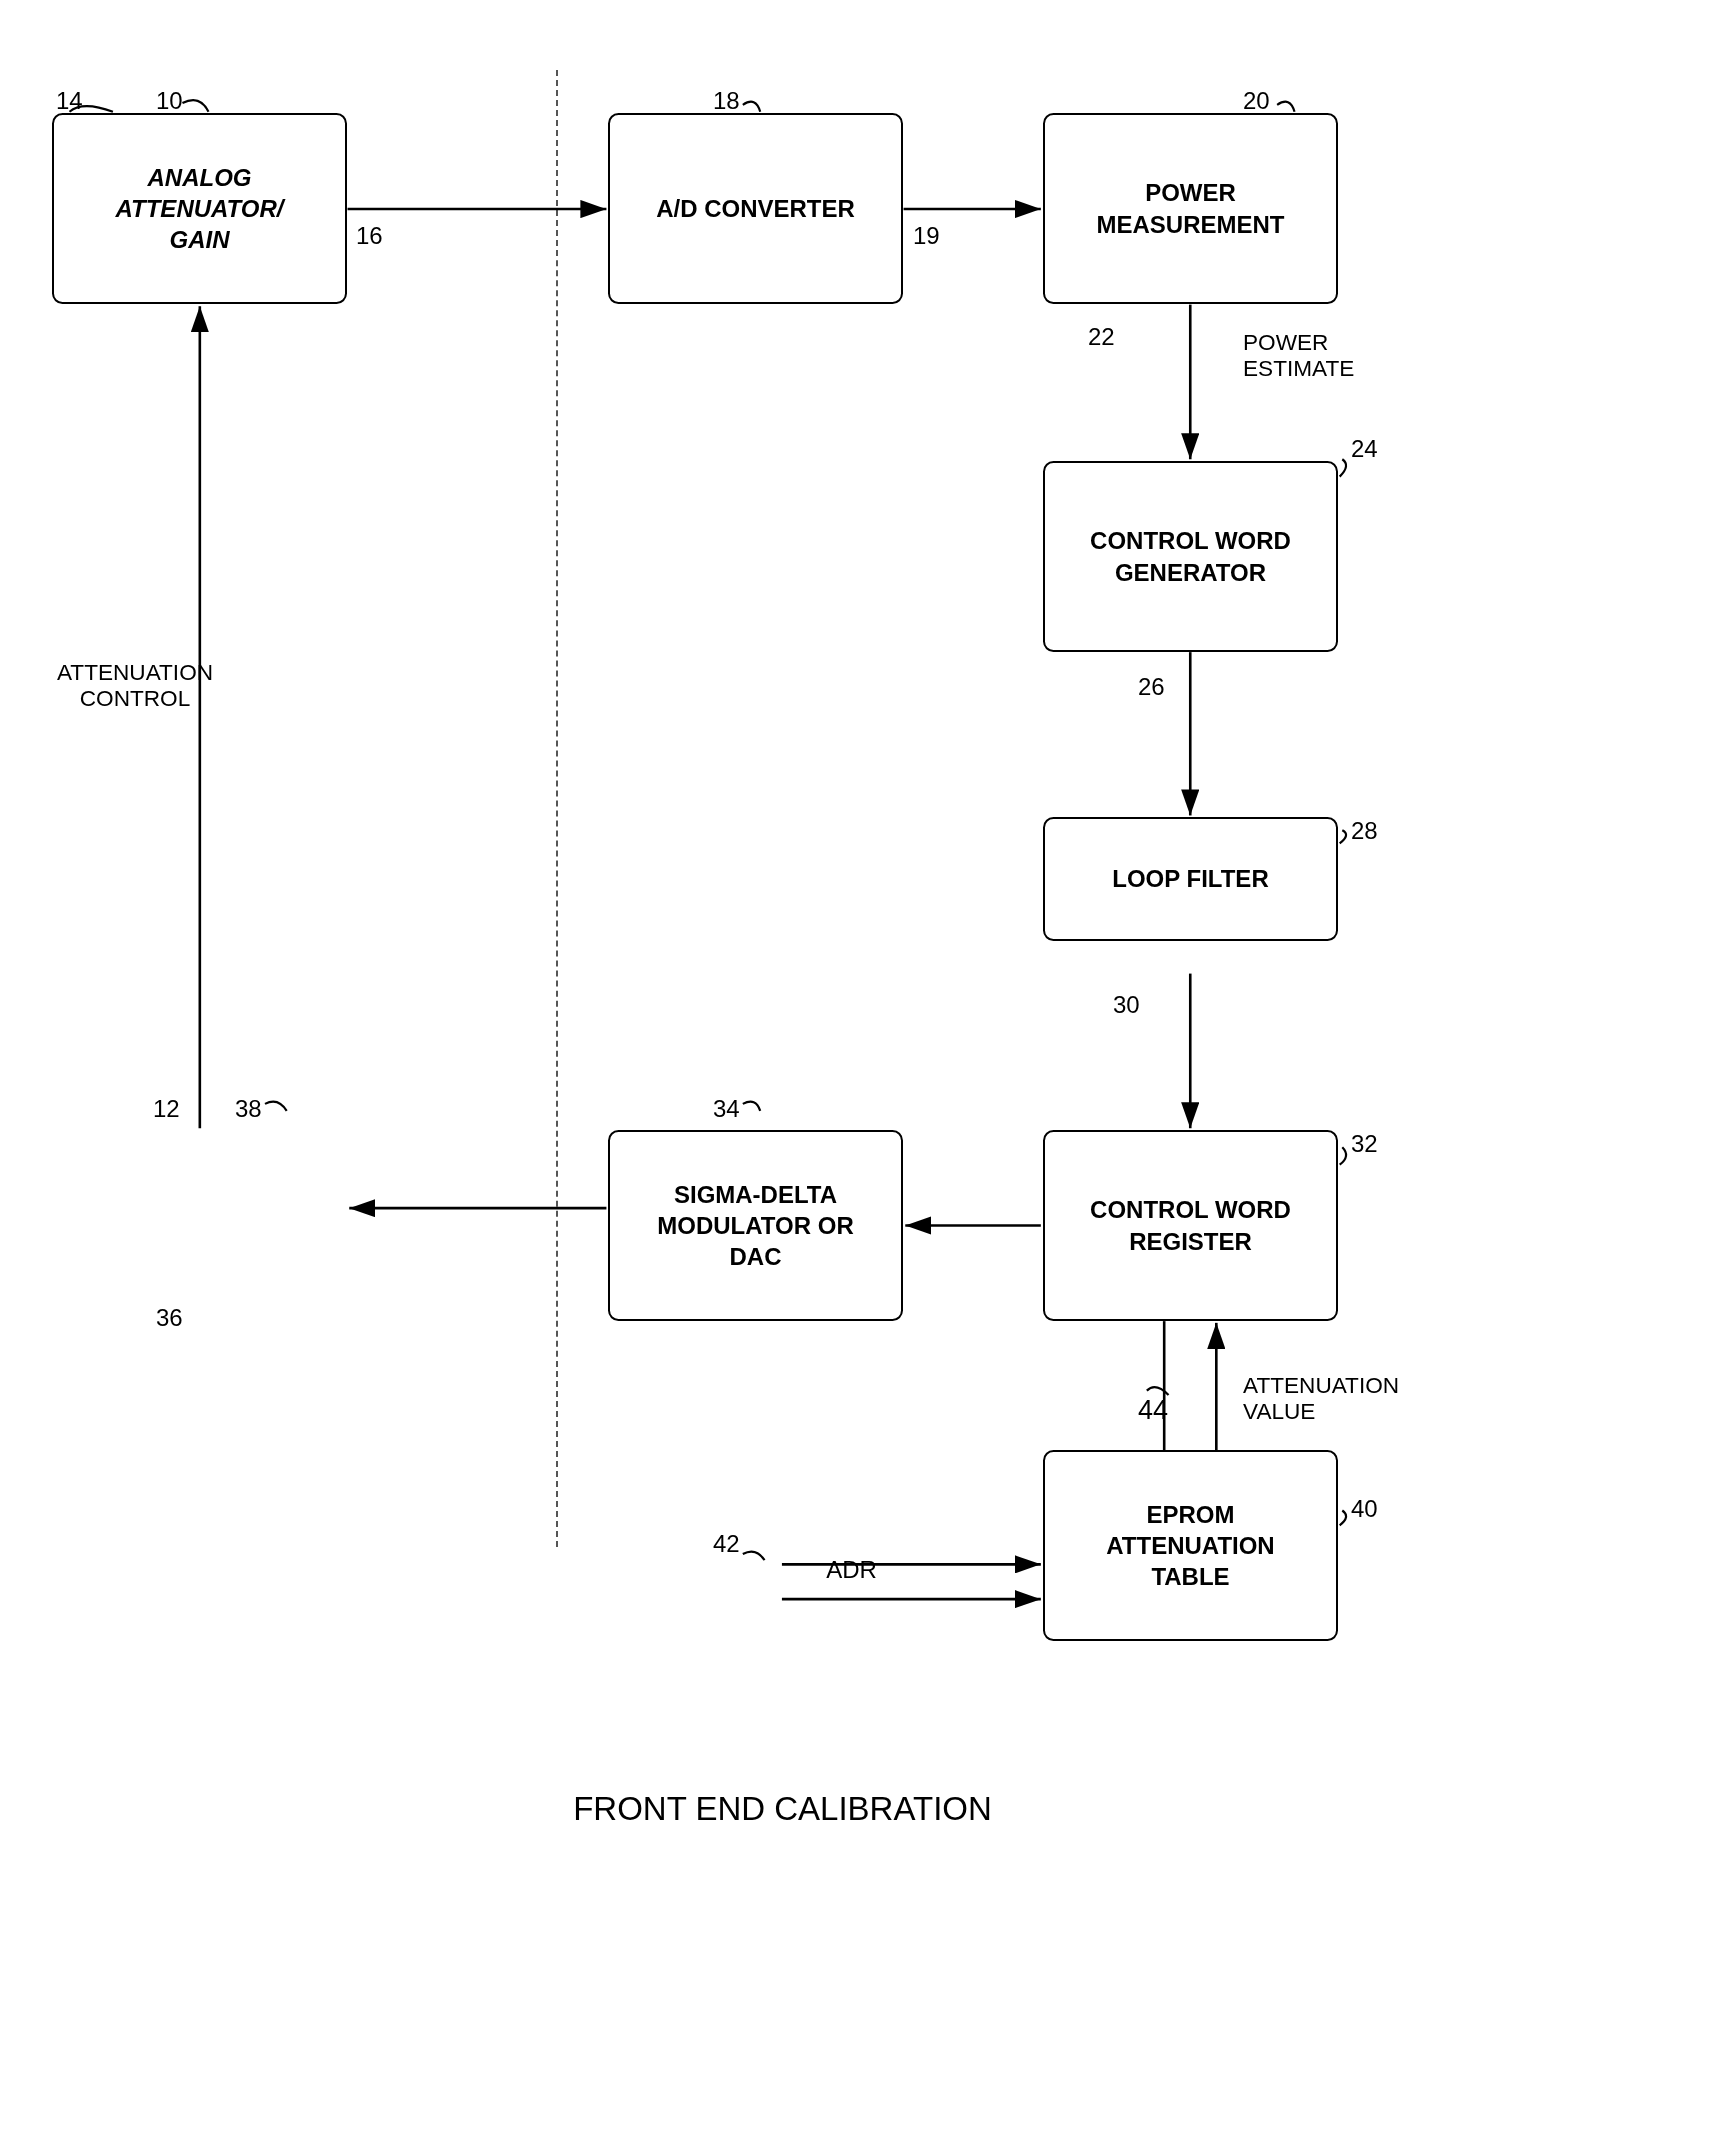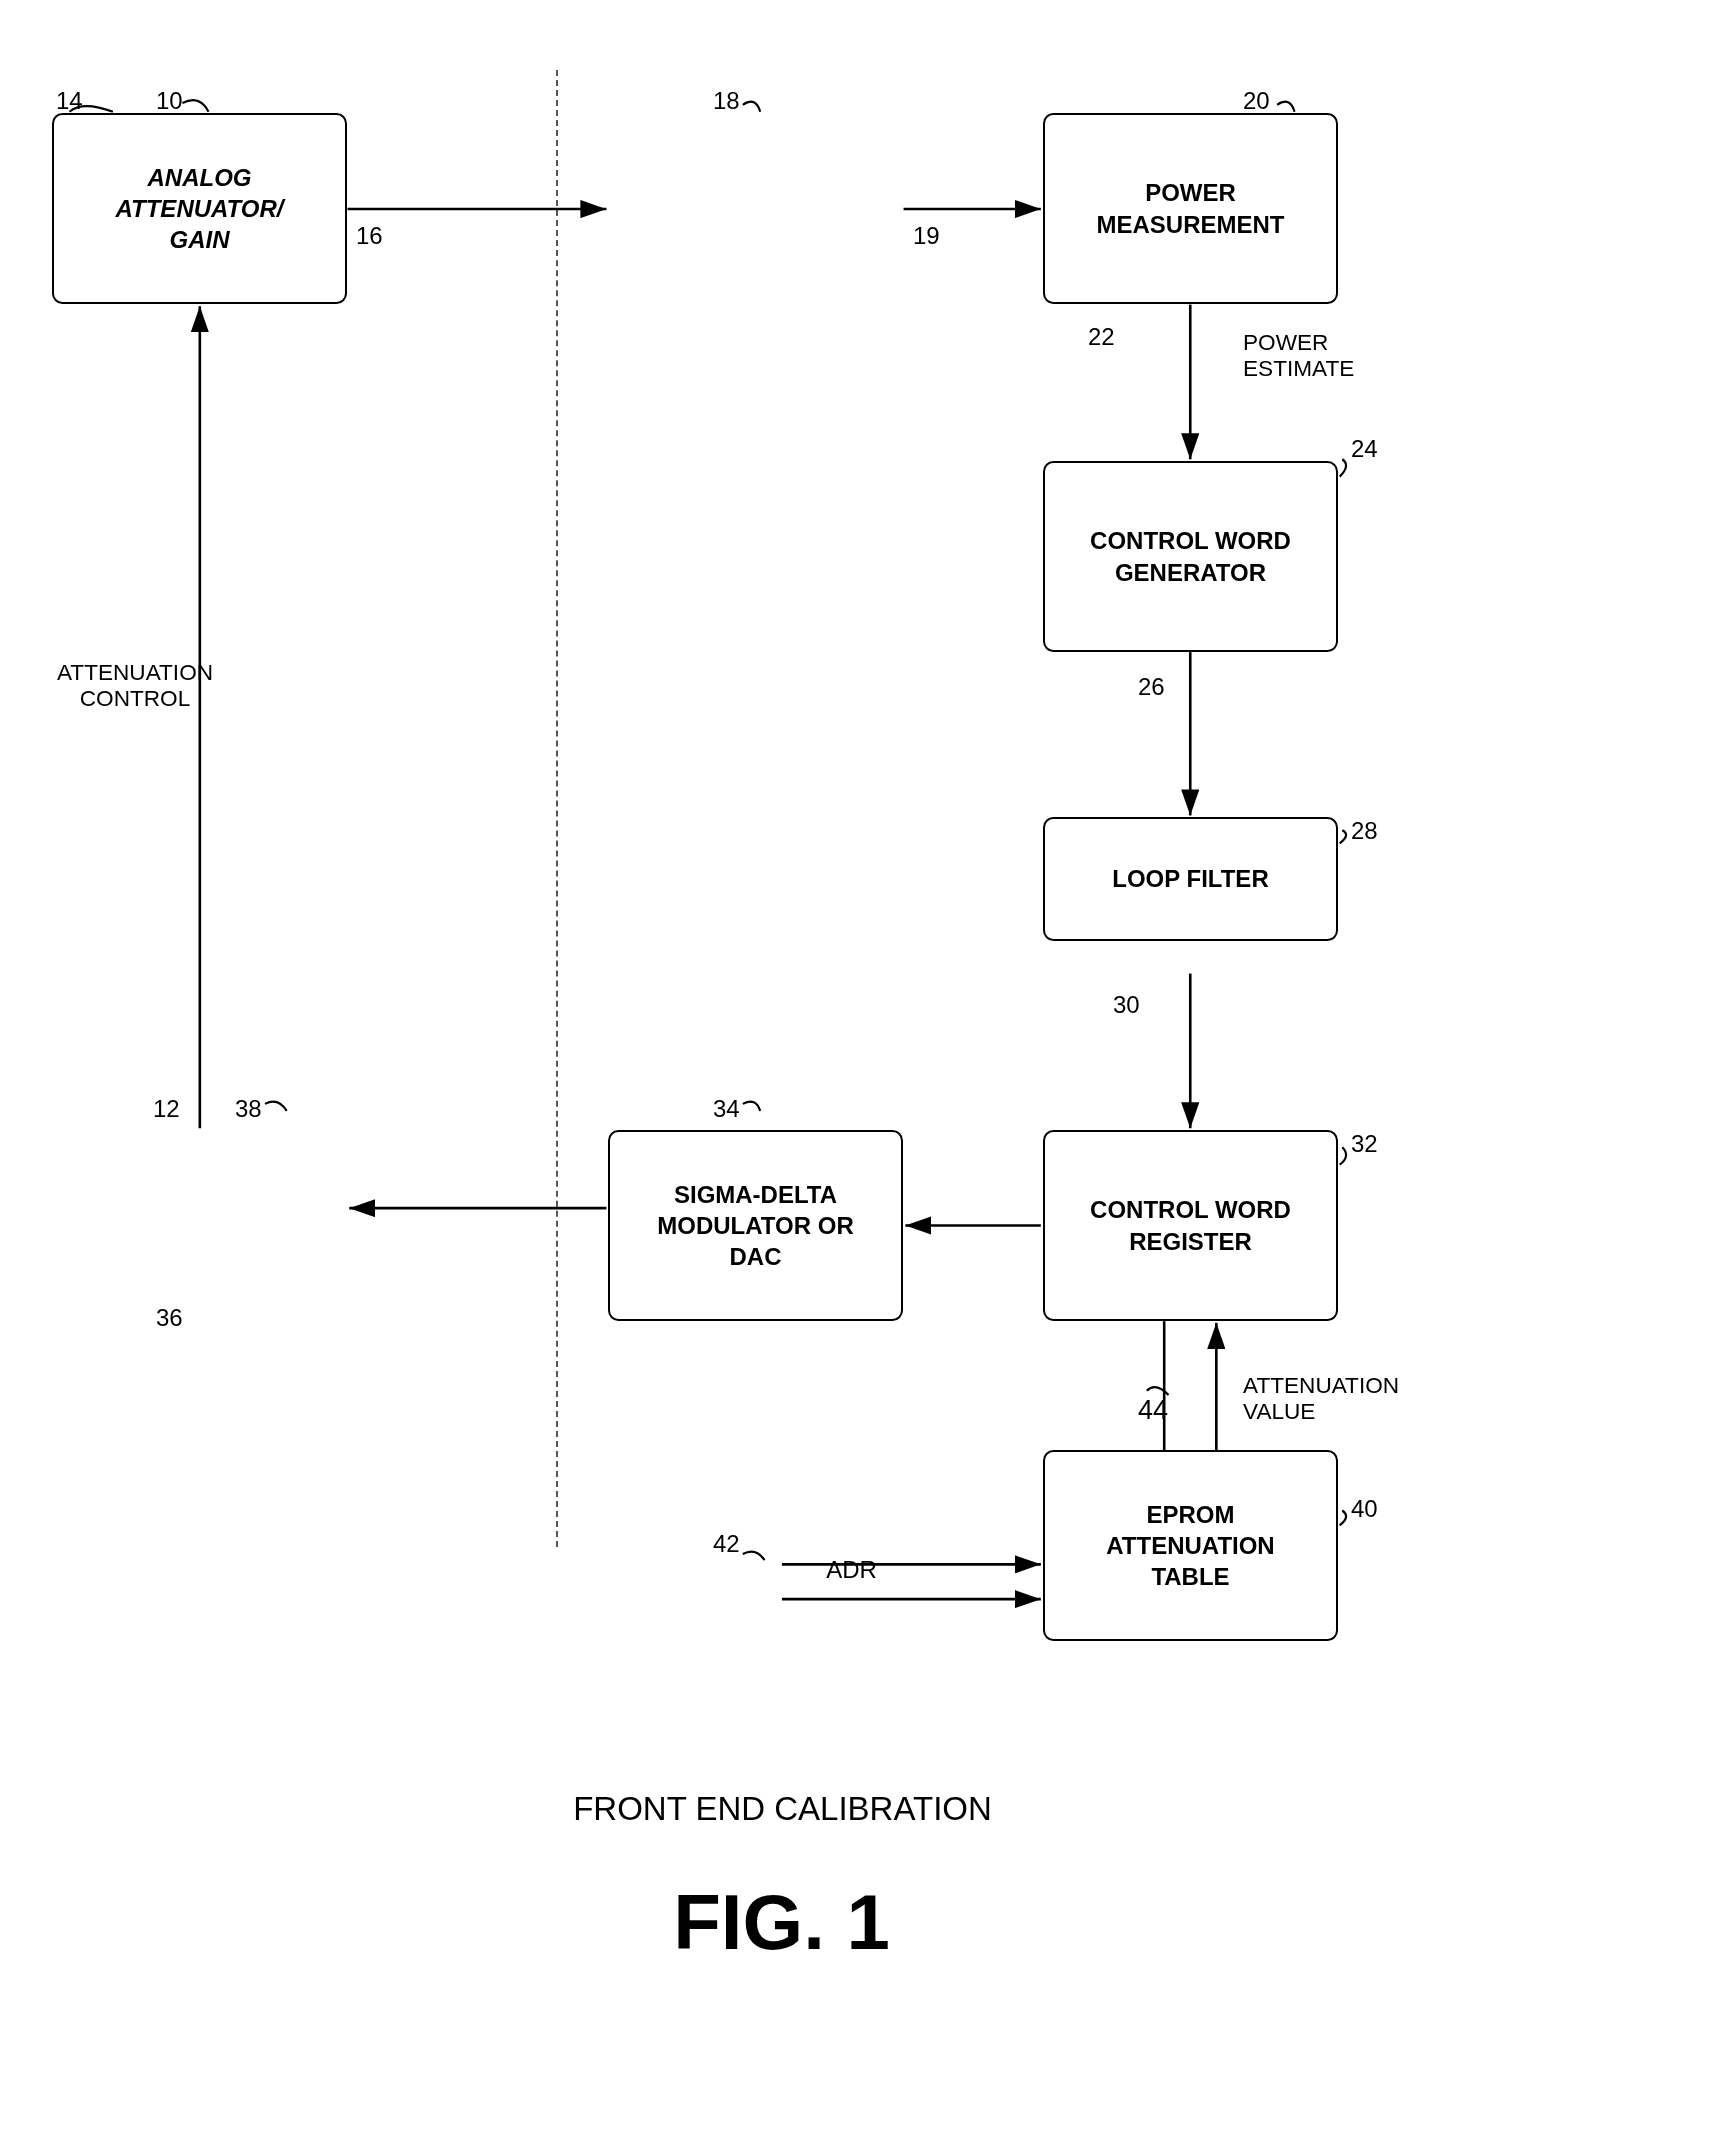--- a/index.html
+++ b/index.html
@@ -112,20 +112,23 @@
 
     <line x1="900" y1="1800" x2="1198" y2="1800" stroke="#000" stroke-width="3" marker-end="url(#arrowhead)"></line>
     <line x1="900" y1="1840" x2="1198" y2="1840" stroke="#000" stroke-width="3" marker-end="url(#arrowhead)"></line>
 
   </svg>
 
   <div class="block" style="left:52px; top:113px; width:295px; height:191px;font-style:italic;">
     <span>ANALOG<br>ATTENUATOR/<br>GAIN</span>
   </div>
 
+  <div class="block" style="left:608px; top:113px; width:295px; height:191px;">
+    <span>A/D CONVERTER</span>
+  </div>
 
   <div class="block" style="left:1043px; top:113px; width:295px; height:191px;">
     <span>POWER<br>MEASUREMENT</span>
   </div>
 
   <div class="block" style="left:1043px; top:461px; width:295px; height:191px;">
     <span>CONTROL WORD<br>GENERATOR</span>
   </div>
 
   <div class="block" style="left:1043px; top:817px; width:295px; height:124px;">
@@ -196,23 +199,20 @@
   </div>
 
   <div class="label" style="left:808px; top:1556px; width:87px; font-size:24px; text-align:center;">
     ADR
   </div>
 
   <div class="caption" style="left:435px; top:1790px; width:695px; font-size:33px;">
     FRONT END CALIBRATION
   </div>
 
-  <div class="fig-label" style="left:521px; top:1877px; width:521px; font-size:78px; text-align:center;">
-    FIG. 1
-  </div>
 
   <svg style="position:absolute;top:0;left:0;width:1735px;height:2147px;pointer-events:none;" viewBox="0 0 1997 2470" width="1735" height="2147">
 
     <path d="M 130 128 Q 95 115 80 128" fill="none" stroke="#000" stroke-width="2.5"></path>
 
     <path d="M 240 128 Q 230 108 210 118" fill="none" stroke="#000" stroke-width="2.5"></path>
 
     <path d="M 875 128 Q 870 110 855 120" fill="none" stroke="#000" stroke-width="2.5"></path>
 
     <path d="M 1490 128 Q 1485 110 1470 120" fill="none" stroke="#000" stroke-width="2.5"></path>

